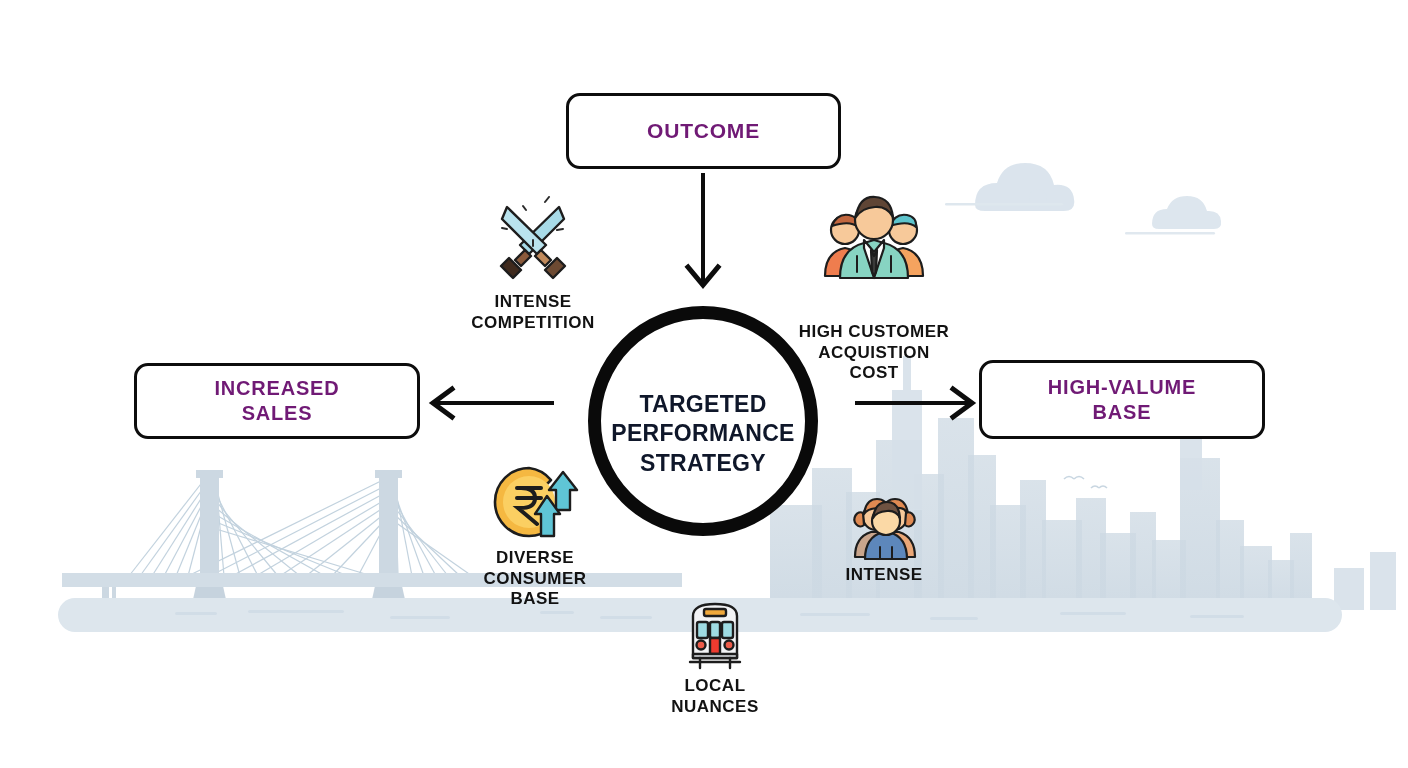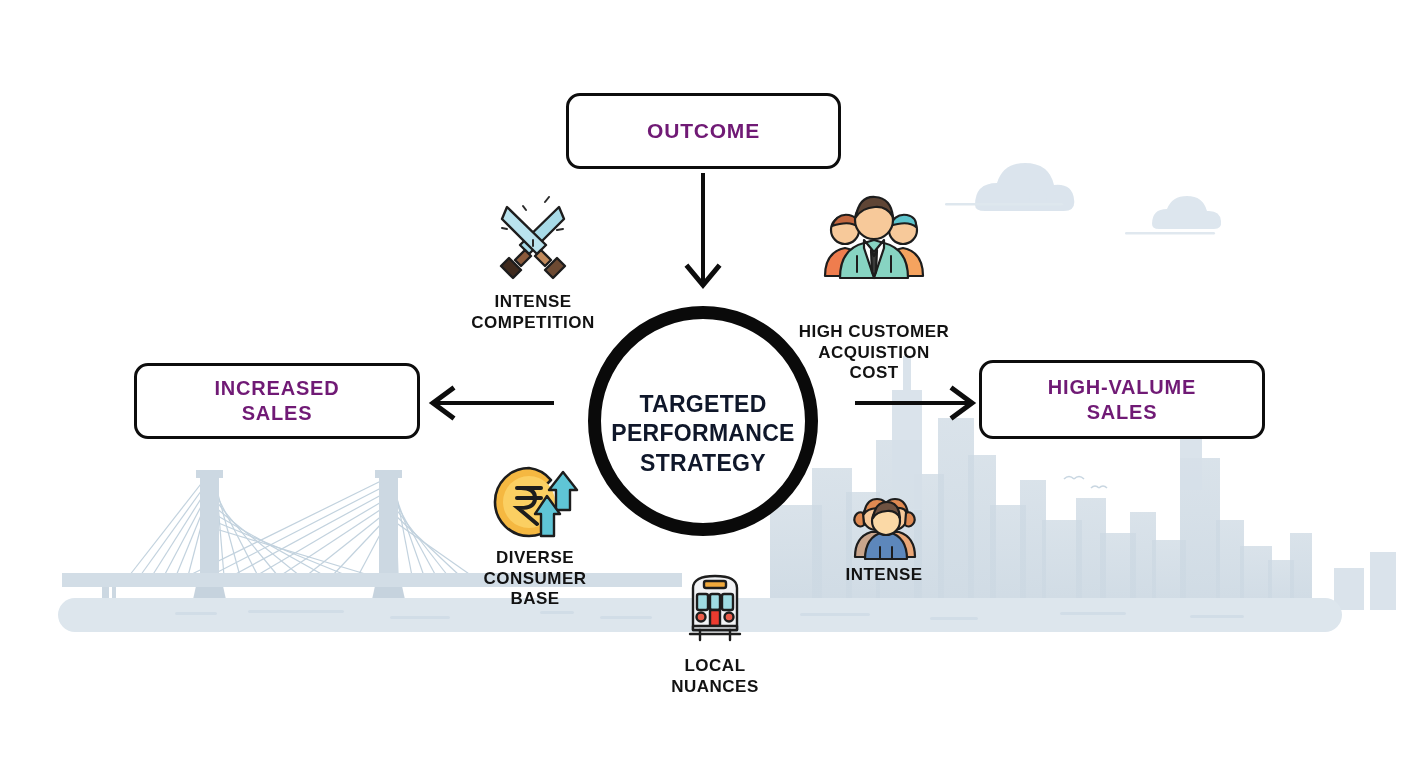--- a/index.html
+++ b/index.html
@@ -101,21 +101,21 @@
     text-align: center;
     line-height: 1.22;
     letter-spacing: 0.5px;
     white-space: pre-line;
     margin-top: 4px;
   }
   #cluster-competition { left: 433px; top: 196px; width: 200px; }
   #cluster-cac         { left: 768px; top: 190px; width: 212px; gap: 36px; }
   #cluster-consumer    { left: 435px; top: 462px; width: 200px; }
   #cluster-mumbai      { left: 800px; top: 487px; width: 168px; }
-  #cluster-local       { left: 630px; top: 570px; width: 170px; gap: 8px; }
+  #cluster-local       { left: 630px; top: 598px; width: 170px; }
 
   .icon-svg { display: block; }
 </style>
 </head>
 <body>
 
 <div id="canvas">
 
   <svg class="bg-layer" viewBox="0 0 1408 768" xmlns="http://www.w3.org/2000/svg">
     <defs>
@@ -271,21 +271,21 @@
     <span>OUTCOME</span>
   </div>
 
   <div class="node-box" id="box-left">
     <span style="white-space:pre-line;">INCREASED
 SALES</span>
   </div>
 
   <div class="node-box" id="box-right">
     <span style="white-space:pre-line;">HIGH-VALUME
-SALES</span>
+BASE</span>
   </div>
 
   <div id="center-circle">
     <div id="center-label">TARGETED
 PERFORMANCE
 STRATEGY</div>
   </div>
 
   <div class="cluster" id="cluster-competition">
     <svg class="icon-svg" width="96" height="92" viewBox="0 0 96 92" xmlns="http://www.w3.org/2000/svg">

